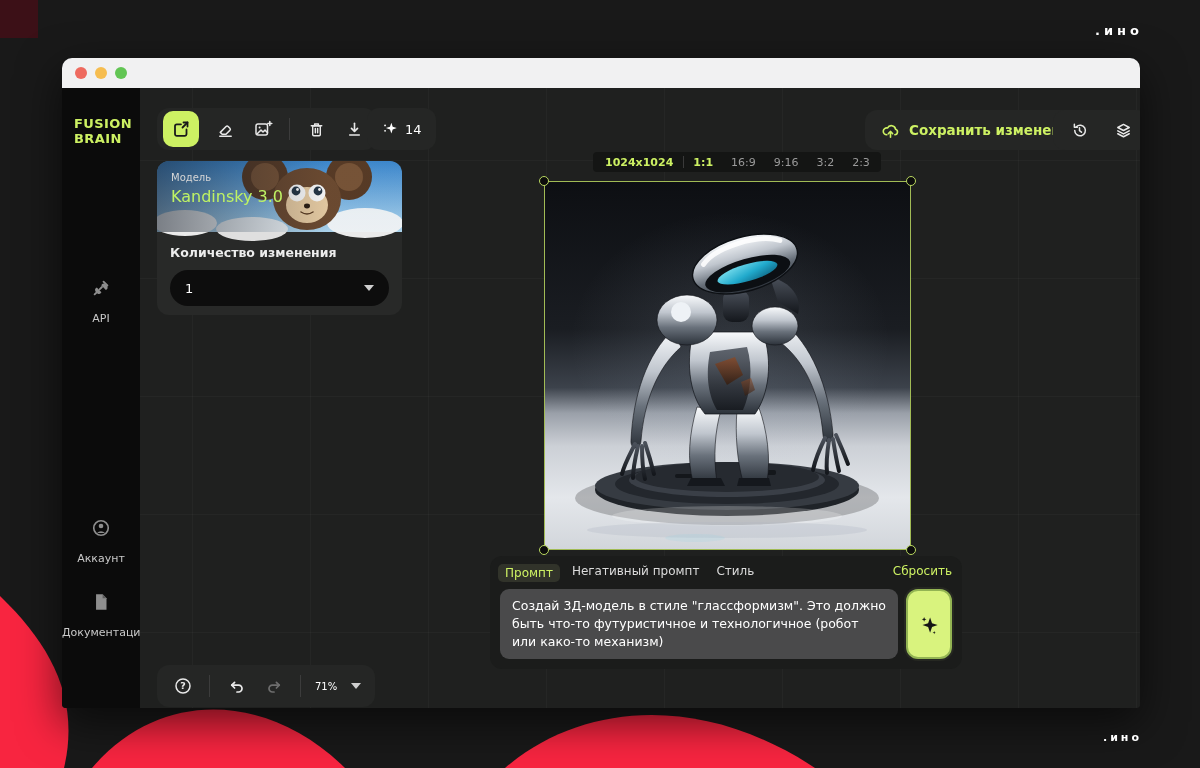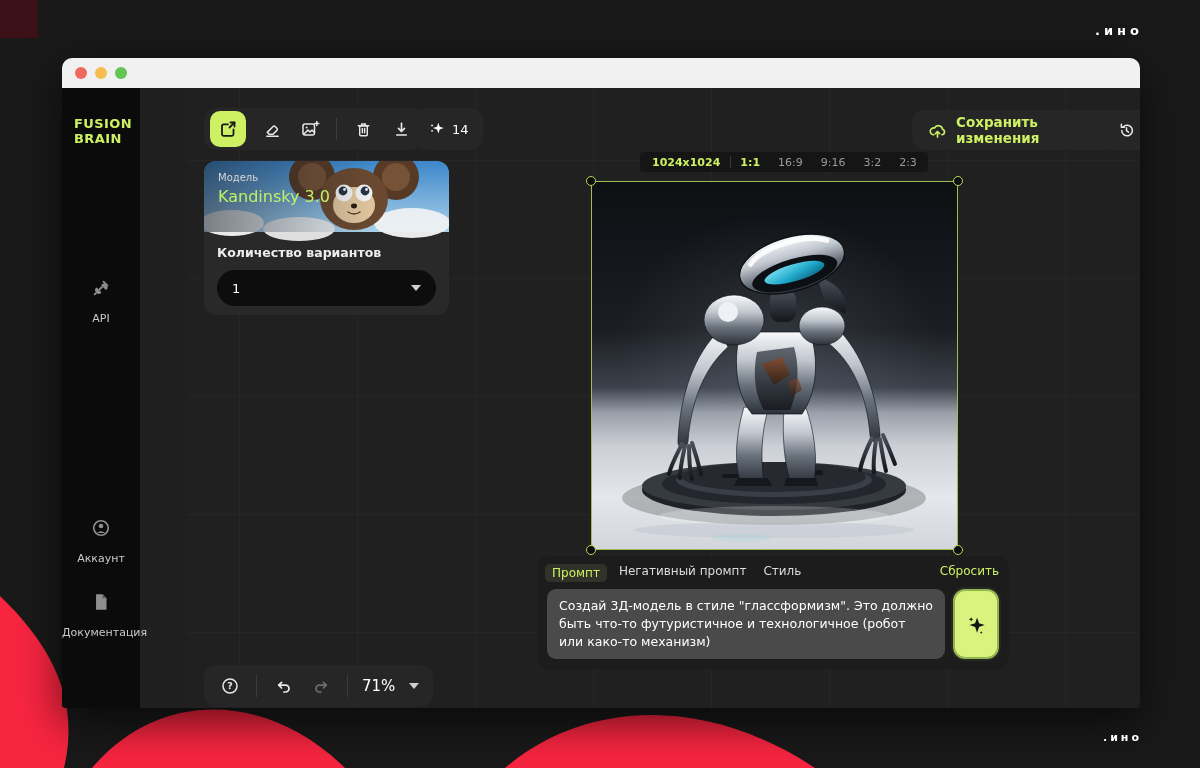--- a/index.html
+++ b/index.html
@@ -25,21 +25,21 @@
     z-index:2; border-radius:10px 10px 4px 4px; overflow:hidden;
     box-shadow:0 14px 44px rgba(0,0,0,.6); background:#1e1f1e;
   }
   .titlebar {
     height:30px; background:#f1f1f2; display:flex; align-items:center;
     padding-left:13px; gap:8px;
   }
   .dot { width:12px; height:12px; border-radius:50%; }
   .dot.red { background:#ee6a5f; } .dot.yellow { background:#f6bd50; } .dot.green { background:#62c554; }
 
-  .app { position:absolute; top:30px; left:0; right:0; bottom:0; display:flex;gap:47px; }
+  .app { position:absolute; top:30px; left:0; right:0; bottom:0; display:flex; }
 
   
   .sidebar { position:relative; width:78px; background:#0b0b0b; flex:none; }
   .logo {
     position:absolute; top:28px; left:12px; color:var(--accent);
     font-size:13px; font-weight:bold; line-height:15px; letter-spacing:.4px;
   }
   .side-item { position:absolute; width:100%; text-align:center; cursor:pointer; }
   .side-item .ic {
     width:36px; height:36px; margin:0 auto; border-radius:11px;
@@ -140,21 +140,21 @@
     padding:8px 12px; font-size:12.5px; line-height:1.45; color:#fff; cursor:text;
   }
   .gen-btn {
     width:46px; border-radius:12px; background:#d9f37e;
     border:2px solid #93b453; box-shadow:0 0 0 2px #262822;
     display:flex; align-items:center; justify-content:center; cursor:pointer;
   }
 
   
   .bottom-bar { left:17px; top:577px; height:42px; padding:0 14px; gap:14px; }
-  .zoom-val { font-size:15px; color:#fff; }
+  .zoom-val { font-size:10px; color:#fff; }
 
   svg { overflow:visible; }
 </style>
 </head>
 <body>
 
 <svg class="decor" width="1200" height="768" viewBox="0 0 1200 768">
   <rect x="0" y="0" width="38" height="38" fill="#3c1017"></rect>
   <path d="M0,596 C52,646 80,700 64,768 L0,768 Z" fill="#f82540"></path>
   <path d="M92,768 C160,688 268,692 345,768 Z" fill="#f82540"></path>
@@ -292,21 +292,21 @@
               <circle cx="161" cy="30" r="4.4" fill="#253646"></circle>
             <circle cx="140.5" cy="28.5" r="1.4" fill="#fff"></circle>
               <circle cx="162.5" cy="28.5" r="1.4" fill="#fff"></circle>
             <ellipse cx="150" cy="45" rx="3" ry="2.4" fill="#2b1d12"></ellipse>
             <path d="M144,51 Q150,55 156,51" stroke="#5b3c22" stroke-width="1.5" fill="none" stroke-linecap="round"></path>
           </svg>
           <div class="mc-overlay"></div>
           <div class="mc-model-label">Модель</div>
           <div class="mc-model-name">Kandinsky 3.0</div>
         </div>
-        <div class="mc-variants-label">Количество вариантов</div>
+        <div class="mc-variants-label">Количество изменения</div>
         <div class="mc-select">
           <span>1</span>
           <span class="grow"></span>
           <span class="caret"></span>
         </div>
       </div>
 
       <div class="pill save-btn">
         <svg width="19" height="19" viewBox="0 0 20 20" fill="none" stroke="#cdf163" stroke-width="1.7" stroke-linecap="round" stroke-linejoin="round">
           <path d="M6.2,14.5 a3.6,3.6 0 1 1 .6,-7.1 A4.6,4.6 0 0 1 15.4,8.7 A3,3 0 0 1 14.6,14.5"></path>

